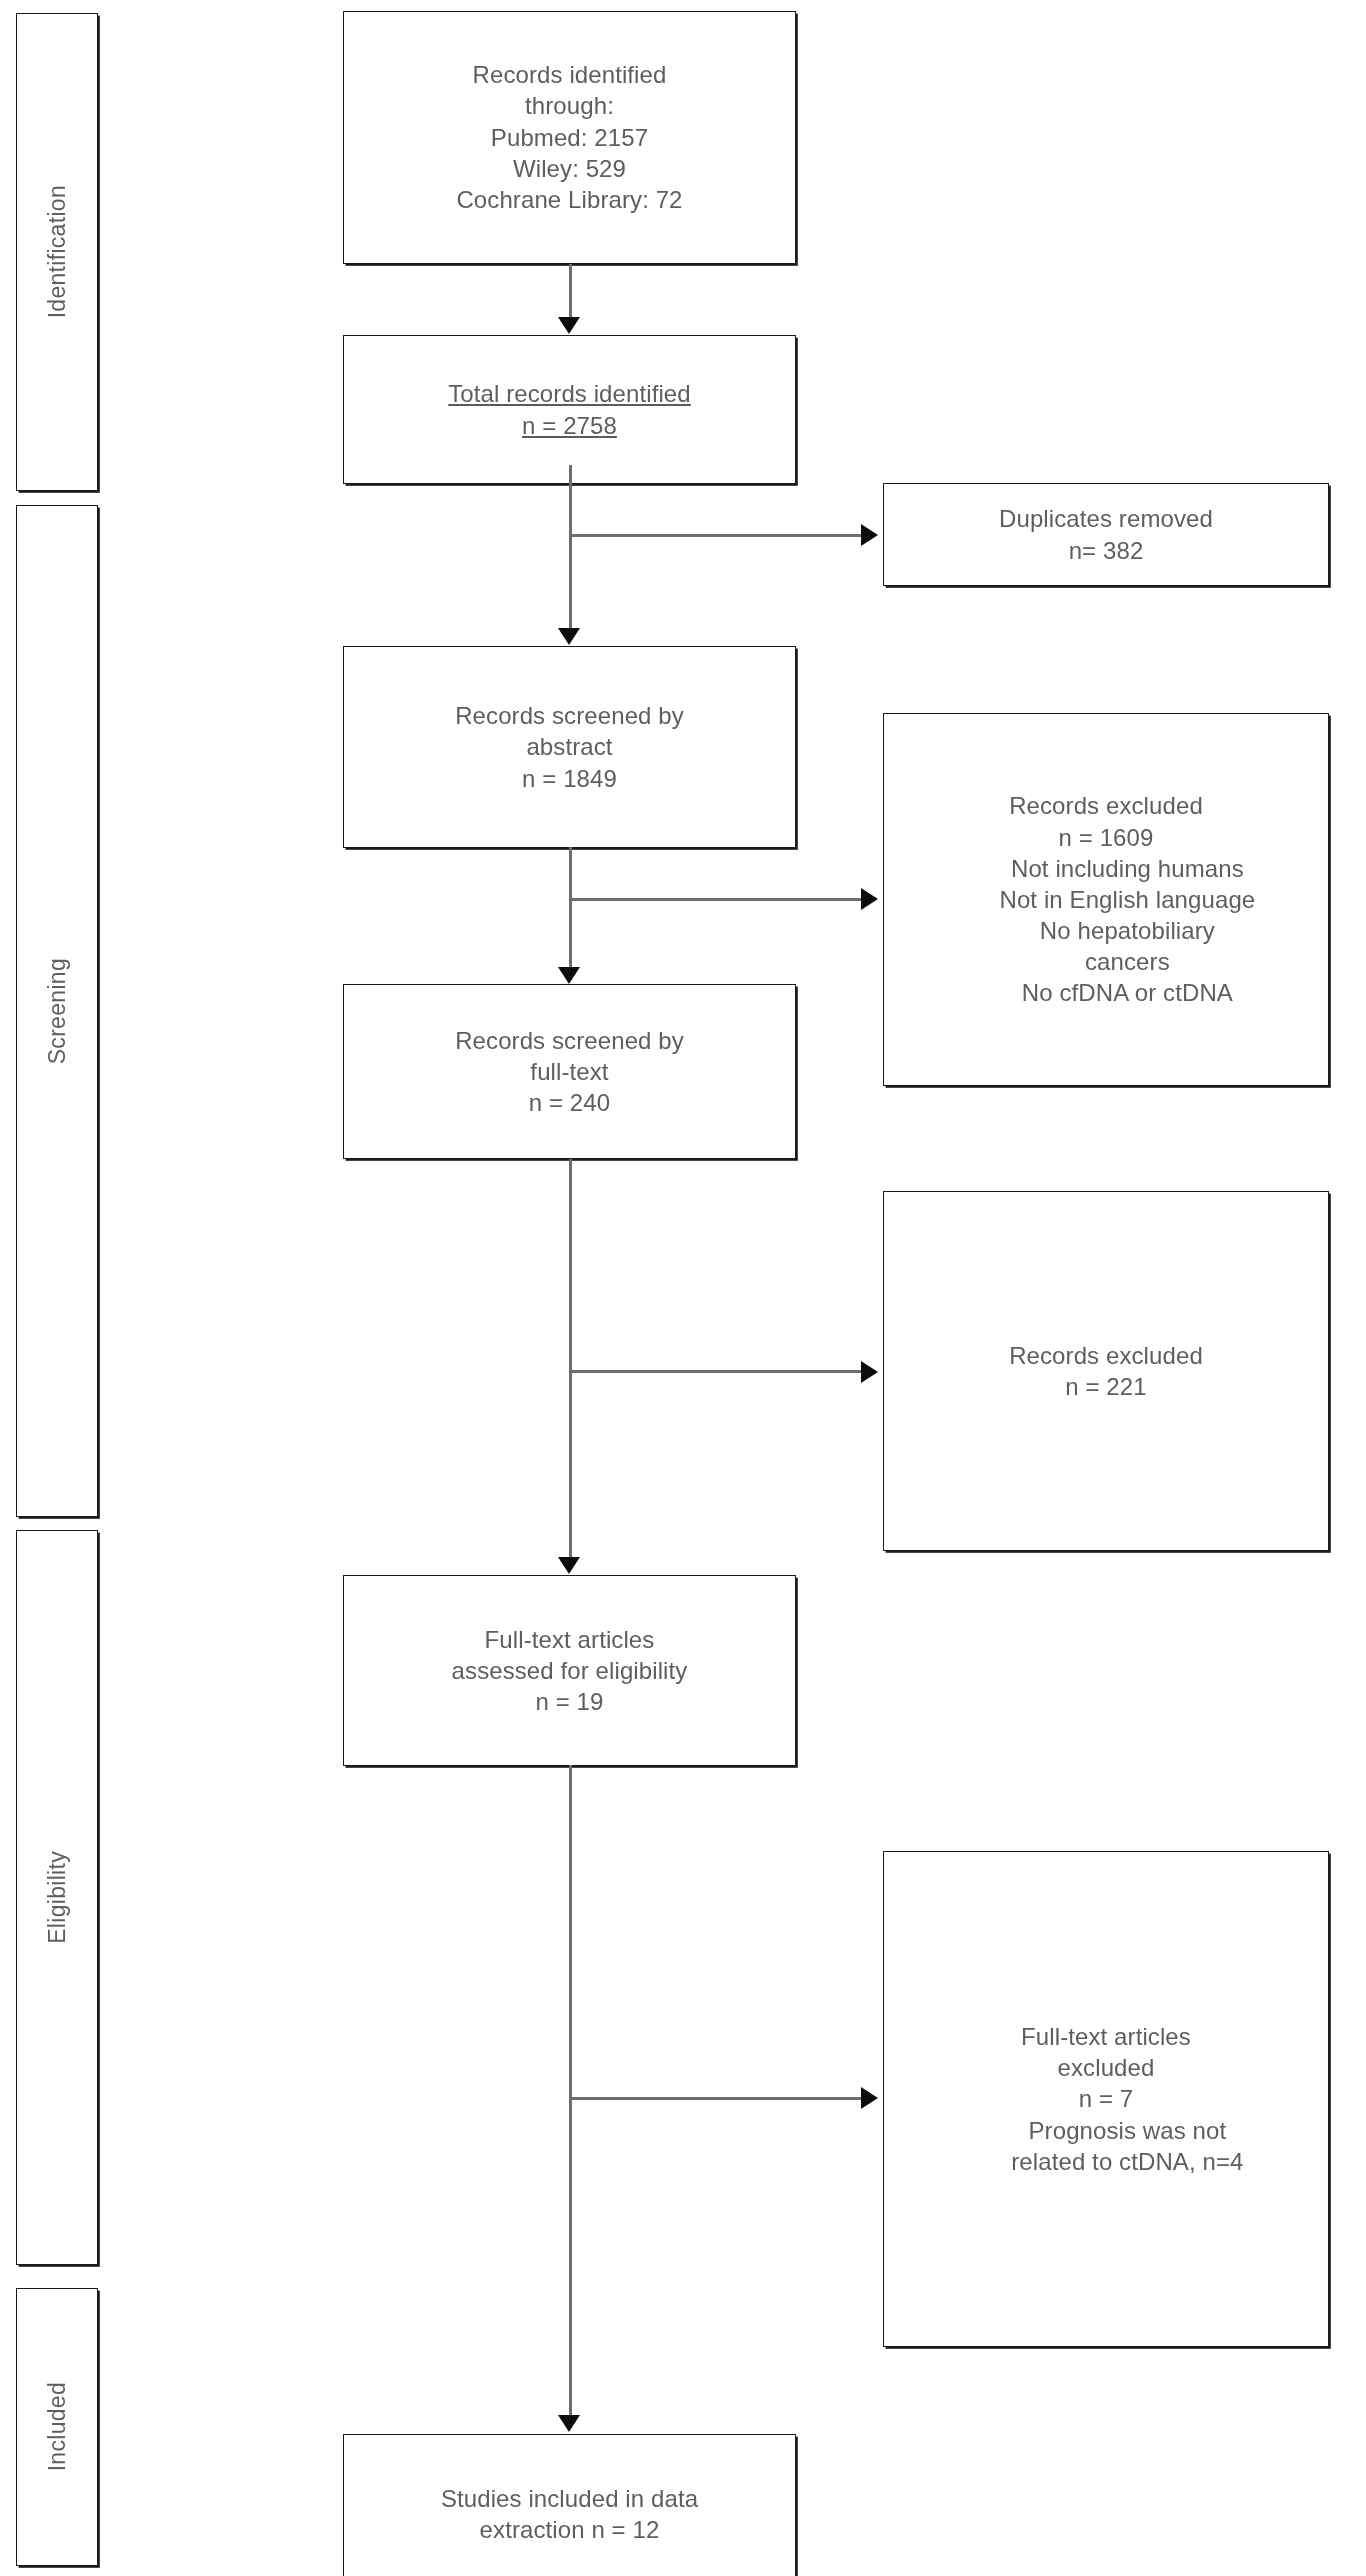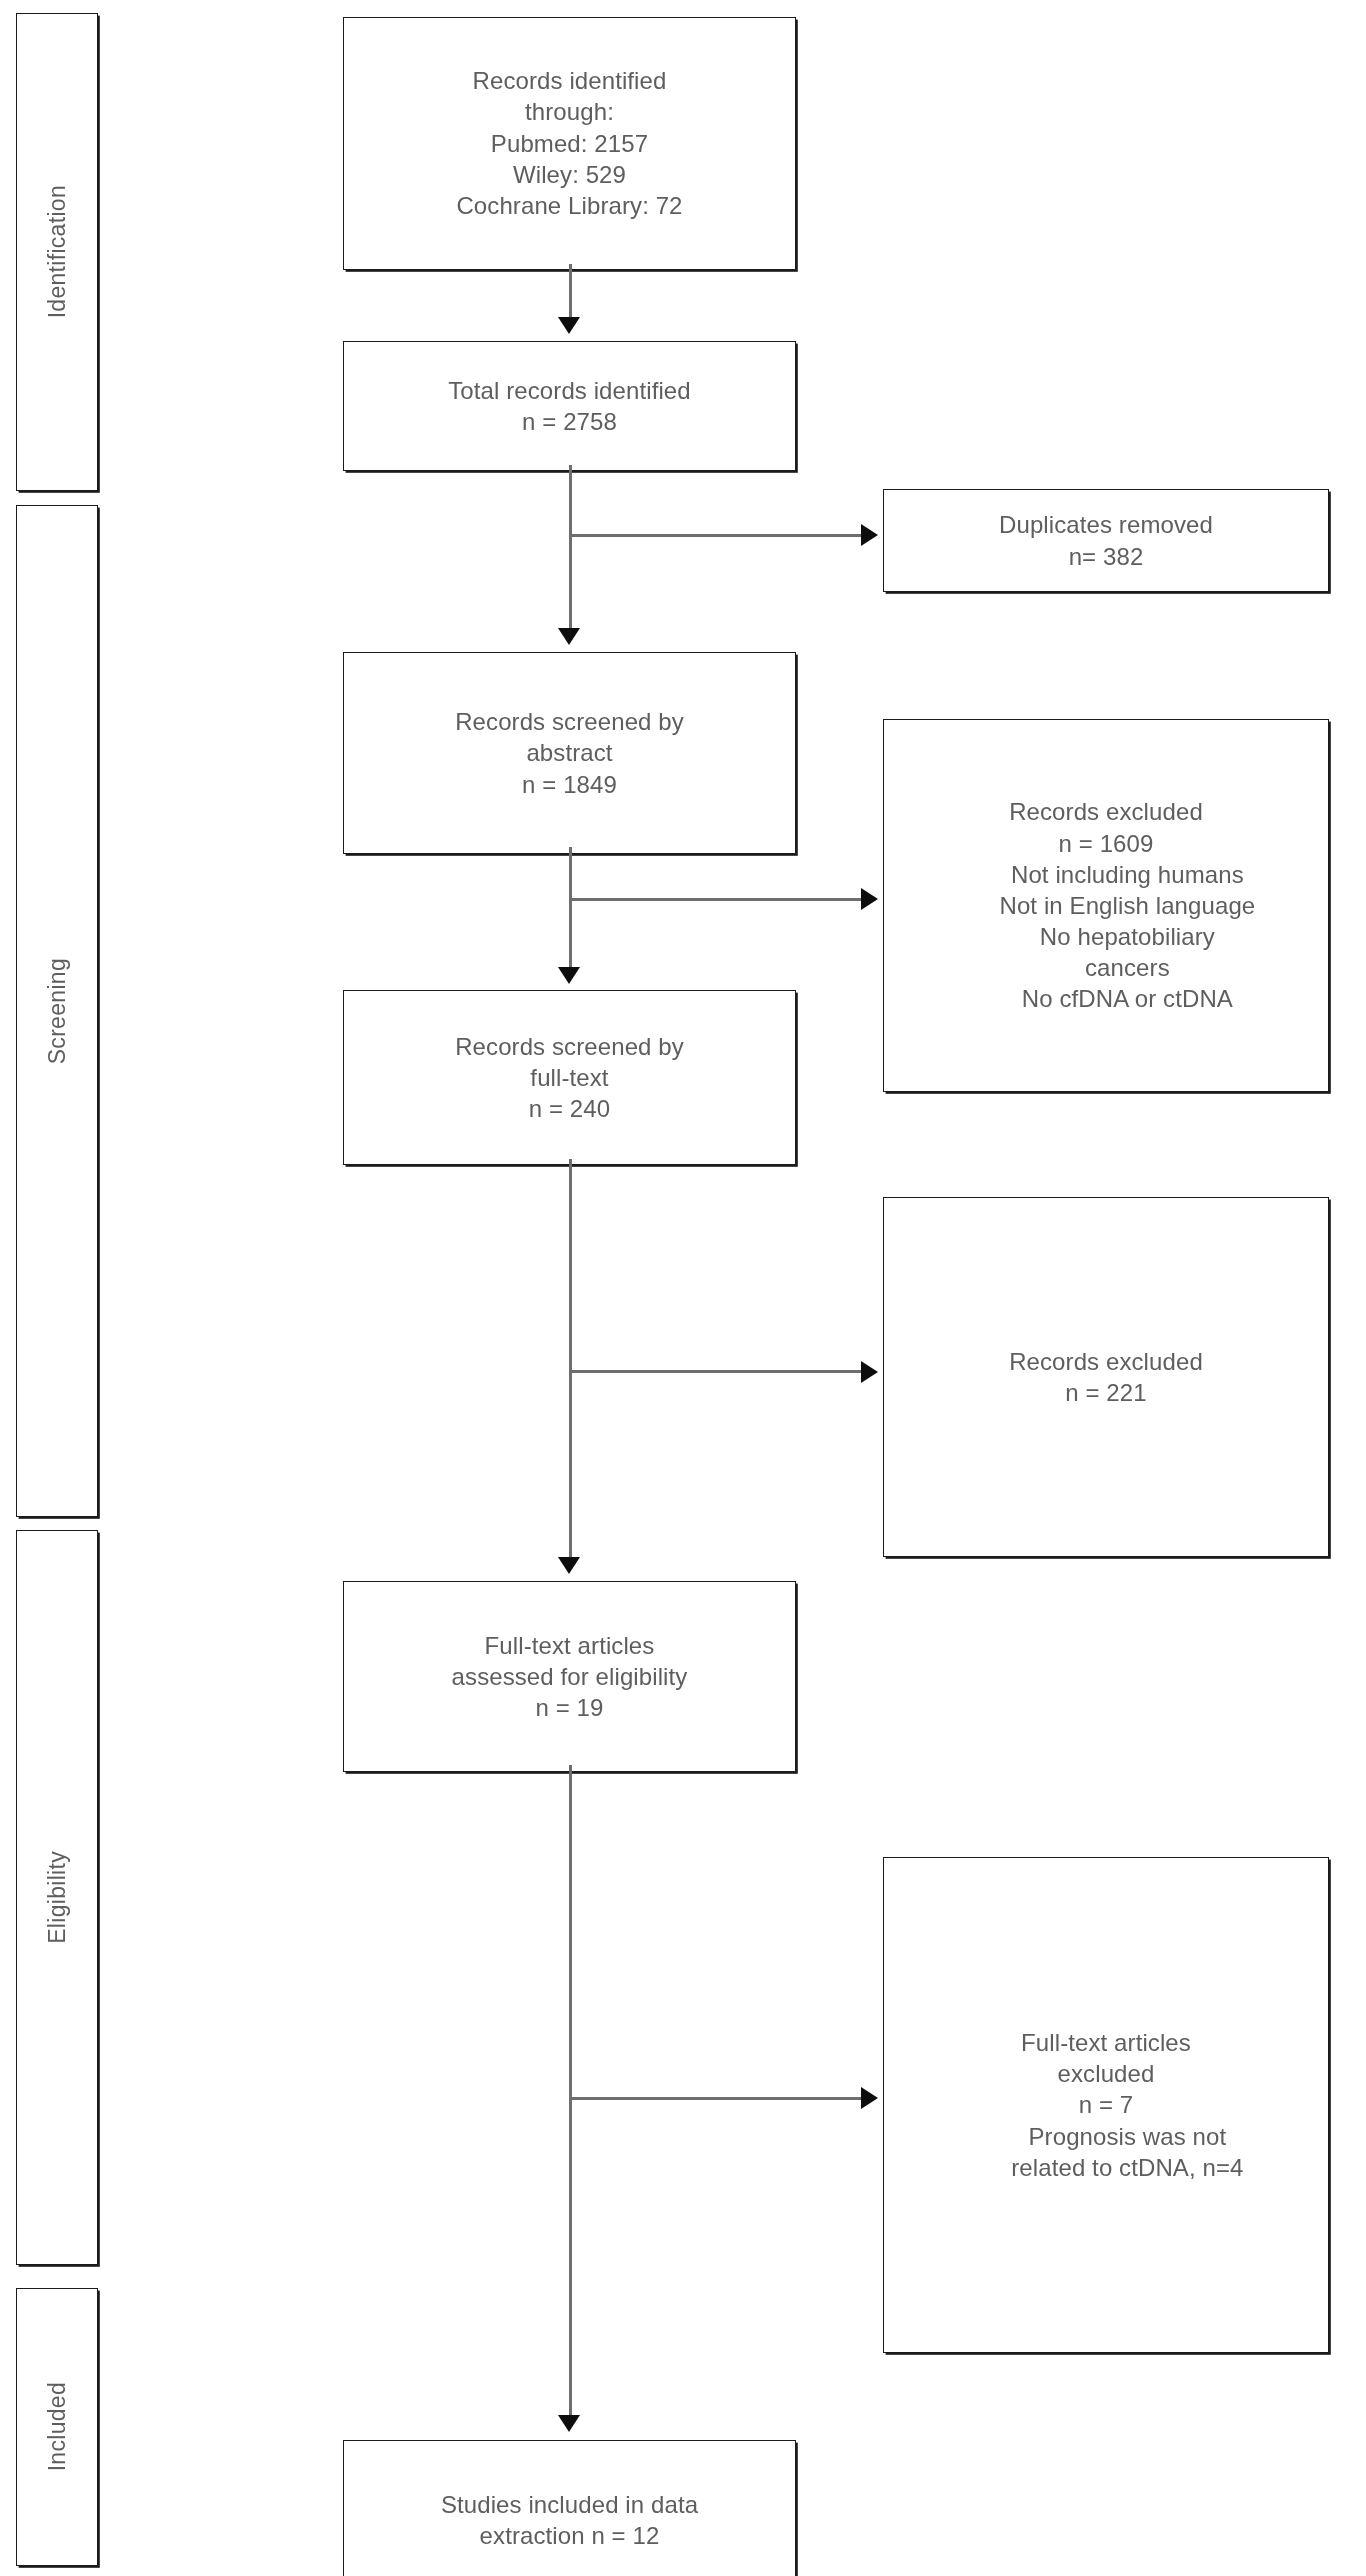--- a/index.html
+++ b/index.html
@@ -19,21 +19,20 @@
   
   .box{
     position:absolute;
     box-sizing:border-box;
     background:#ffffff;
     border:1.8px solid #1b1b1b;
     box-shadow:2.2px 2.2px 0 -0.4px #1b1b1b;
     display:flex;
     flex-direction:column;
     justify-content:center;
-    margin-top:6px;
   }
   .box .txt{
     display:block;
     width:100%;
     text-align:center;
     font-size:24px;
     line-height:1.30;
     color:#5e5e5e;
     letter-spacing:0.1px;
     white-space:pre-line;
@@ -108,21 +107,21 @@
   </div>
 
   <div class="box" style="left:343px;top:10.7px;width:453px;height:253px;">
     <span class="txt">Records identified
 through:
 Pubmed: 2157
 Wiley: 529
 Cochrane Library: 72</span>
   </div>
 
-  <div class="box" style="left:343px;top:335px;width:453px;height:130px;">
+  <div class="box" style="left:343px;top:335px;width:453px;height:149px;text-decoration:underline;">
     <span class="txt">Total records identified
 n = 2758</span>
   </div>
 
   <div class="box" style="left:343px;top:646px;width:453px;height:202px;">
     <span class="txt">Records screened by
 abstract
 n = 1849</span>
   </div>
 

